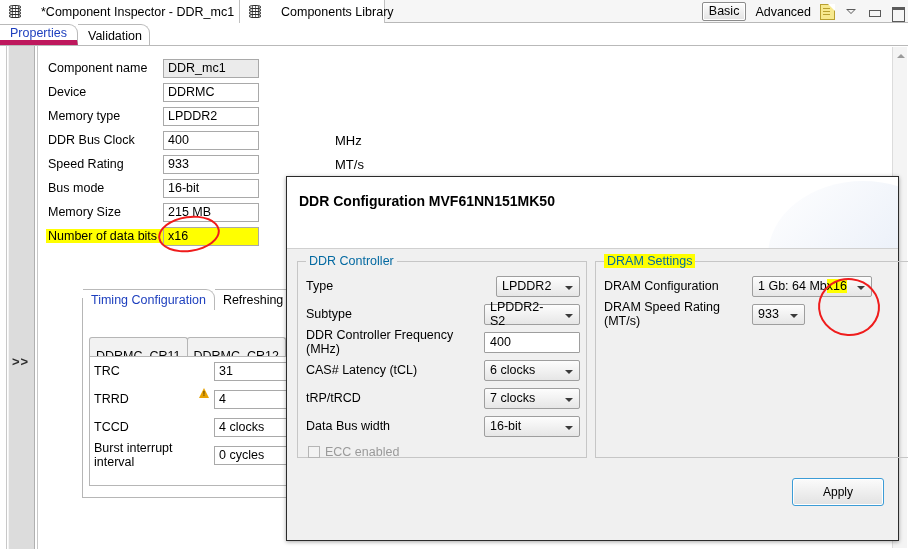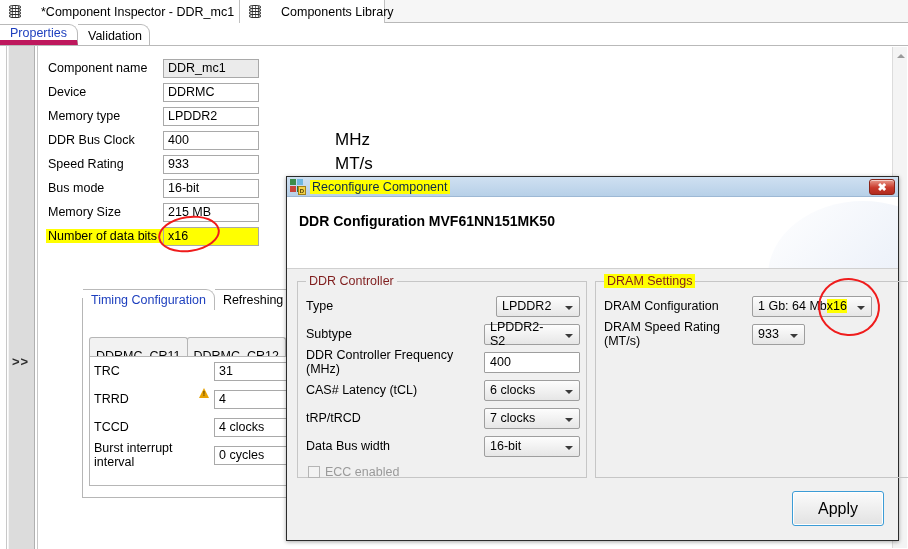--- a/index.html
+++ b/index.html
@@ -113,21 +113,21 @@
 
   
   .form { position:absolute; left:8px; top:10px; width:420px; }
   .frow { height:24px; display:flex; align-items:center; position:relative; }
   .flabel { width:117px; font-size:12.5px; color:#000; padding-left:2px; }
   .finput {
     width:96px; height:19px; border:1px solid #a9a9a9; background:#ffffff;
     font-size:12.5px; padding:0 4px; line-height:17px; color:#000;
   }
   .finput.ro { background:#ebebeb; }
-  .funit { margin-left:76px; font-size:17px; }
+  .funit { margin-left:76px; font-size:13px; }
   .hl { background:#ffff00; }
   .hlrow .flabel { background:#ffff00; }
   .hlrow .finput { background:#ffff00; }
 
   
   .timing {
     position:absolute; left:44px; top:252px; width:450px; height:200px;
     border:1px solid #b6b6b6; background:#ffffff;
   }
   .tabrow { position:absolute; left:0; top:-10px; height:21px; display:flex; }
@@ -210,21 +210,21 @@
   }
   .dlg-head-text {
     position:absolute; left:12px; top:16px; font-size:14px; font-weight:bold; color:#000; z-index:2;
   }
   .dlg-body { position:relative; height:269px; background:#f0f0f0; }
 
   .group {
     position:absolute; border:1px solid #c6c6c6; background:transparent;
   }
   .group > legend, .gtitle {
-    position:absolute; top:-8px; left:8px; font-size:12.5px; background:#f0f0f0; padding:0 3px; color:#7f1d1d;
+    position:absolute; top:-8px; left:8px; font-size:12.5px; background:#f0f0f0; padding:0 3px; color:#0369a1;
   }
   .gtitle.hly { background:#ffff00; }
 
   .grow { display:flex; align-items:center; height:28px; }
   .glabel { font-size:12.5px; color:#000; }
   .glabel.dis { color:#9a9a9a; }
 
   .combo {
     height:21px; border:1px solid #9e9e9e;
     background:linear-gradient(#fdfdfd,#e6e6e6);
@@ -236,26 +236,26 @@
     border-width:4px 4px 0 4px; border-style:solid;
     border-color:#3a3a3a transparent transparent transparent;
   }
   .txtbox {
     height:21px; border:1px solid #9e9e9e; background:#ffffff;
     font-size:12.5px; padding:0 5px; line-height:19px; color:#000; border-radius:1px;
   }
   .chk { width:12px; height:12px; border:1px solid #b5b5b5; background:#f3f3f3; margin-right:5px; }
 
   .applybtn {
-    position:absolute; right:14px; bottom:12px; width:92px; height:35px;
+    position:absolute; right:14px; bottom:12px; width:92px; height:28px;
     border:1px solid #3c9cd6; border-radius:3px;
     background:linear-gradient(#fbfbfb,#e2e2e2);
     box-shadow:inset 0 0 0 1px #fff;
     display:flex; align-items:center; justify-content:center;
-    font-size:16px;
+    font-size:12px;
   }
 </style>
 </head>
 <body>
 
 <div id="root">
 
   <div class="tabbar">
     <div class="etab active" style="left:0; width:240px;">
       <span class="compicon">
@@ -270,20 +270,28 @@
     <div class="etab" style="left:240px; width:145px;">
       <span class="compicon">
           <i></i>
           <i></i>
           <i></i>
           <i></i>
         </span>
       <span class="etab-label">Components Library</span>
     </div>
 
+    <div class="tb-right">
+      <span class="segbtn">Basic</span>
+      <span class="segtext">Advanced</span>
+      <span class="noteicon"></span>
+      <span class="winicon ic-chevron"></span>
+      <span class="winicon ic-min"></span>
+      <span class="winicon ic-max"></span>
+    </div>
   </div>
 
   <div class="ptabs">
     <div class="ptab sel" style="left:0; width:78px;">
       <span>Properties</span>
     </div>
     <div class="ptab" style="left:78px; width:72px;">
       <span>Validation</span>
     </div>
   </div>
@@ -383,31 +391,20 @@
         <div class="vs-thumb"></div>
       </div>
 
     </div>
   </div>
 
   <div class="redcircle" style="left:158px; top:216px; width:62px; height:36px; transform:rotate(-8deg);"></div>
 
   <div class="dialog">
 
-    <div class="dlg-title">
-      <span class="dlgicon">
-        <i></i>
-          <i></i>
-          <i></i>
-          <i></i>
-          <b>D</b>
-      </span>
-      <span class="dlg-title-text">Reconfigure Component</span>
-      <span class="dlg-close">✖</span>
-    </div>
 
     <div class="dlg-head">
       <div class="dlg-head-text">DDR Configuration MVF61NN151MK50</div>
     </div>
 
     <div class="dlg-body">
 
       <div class="group" style="left:10px; top:12px; width:290px; height:197px;">
         <span class="gtitle">DDR Controller</span>
 

